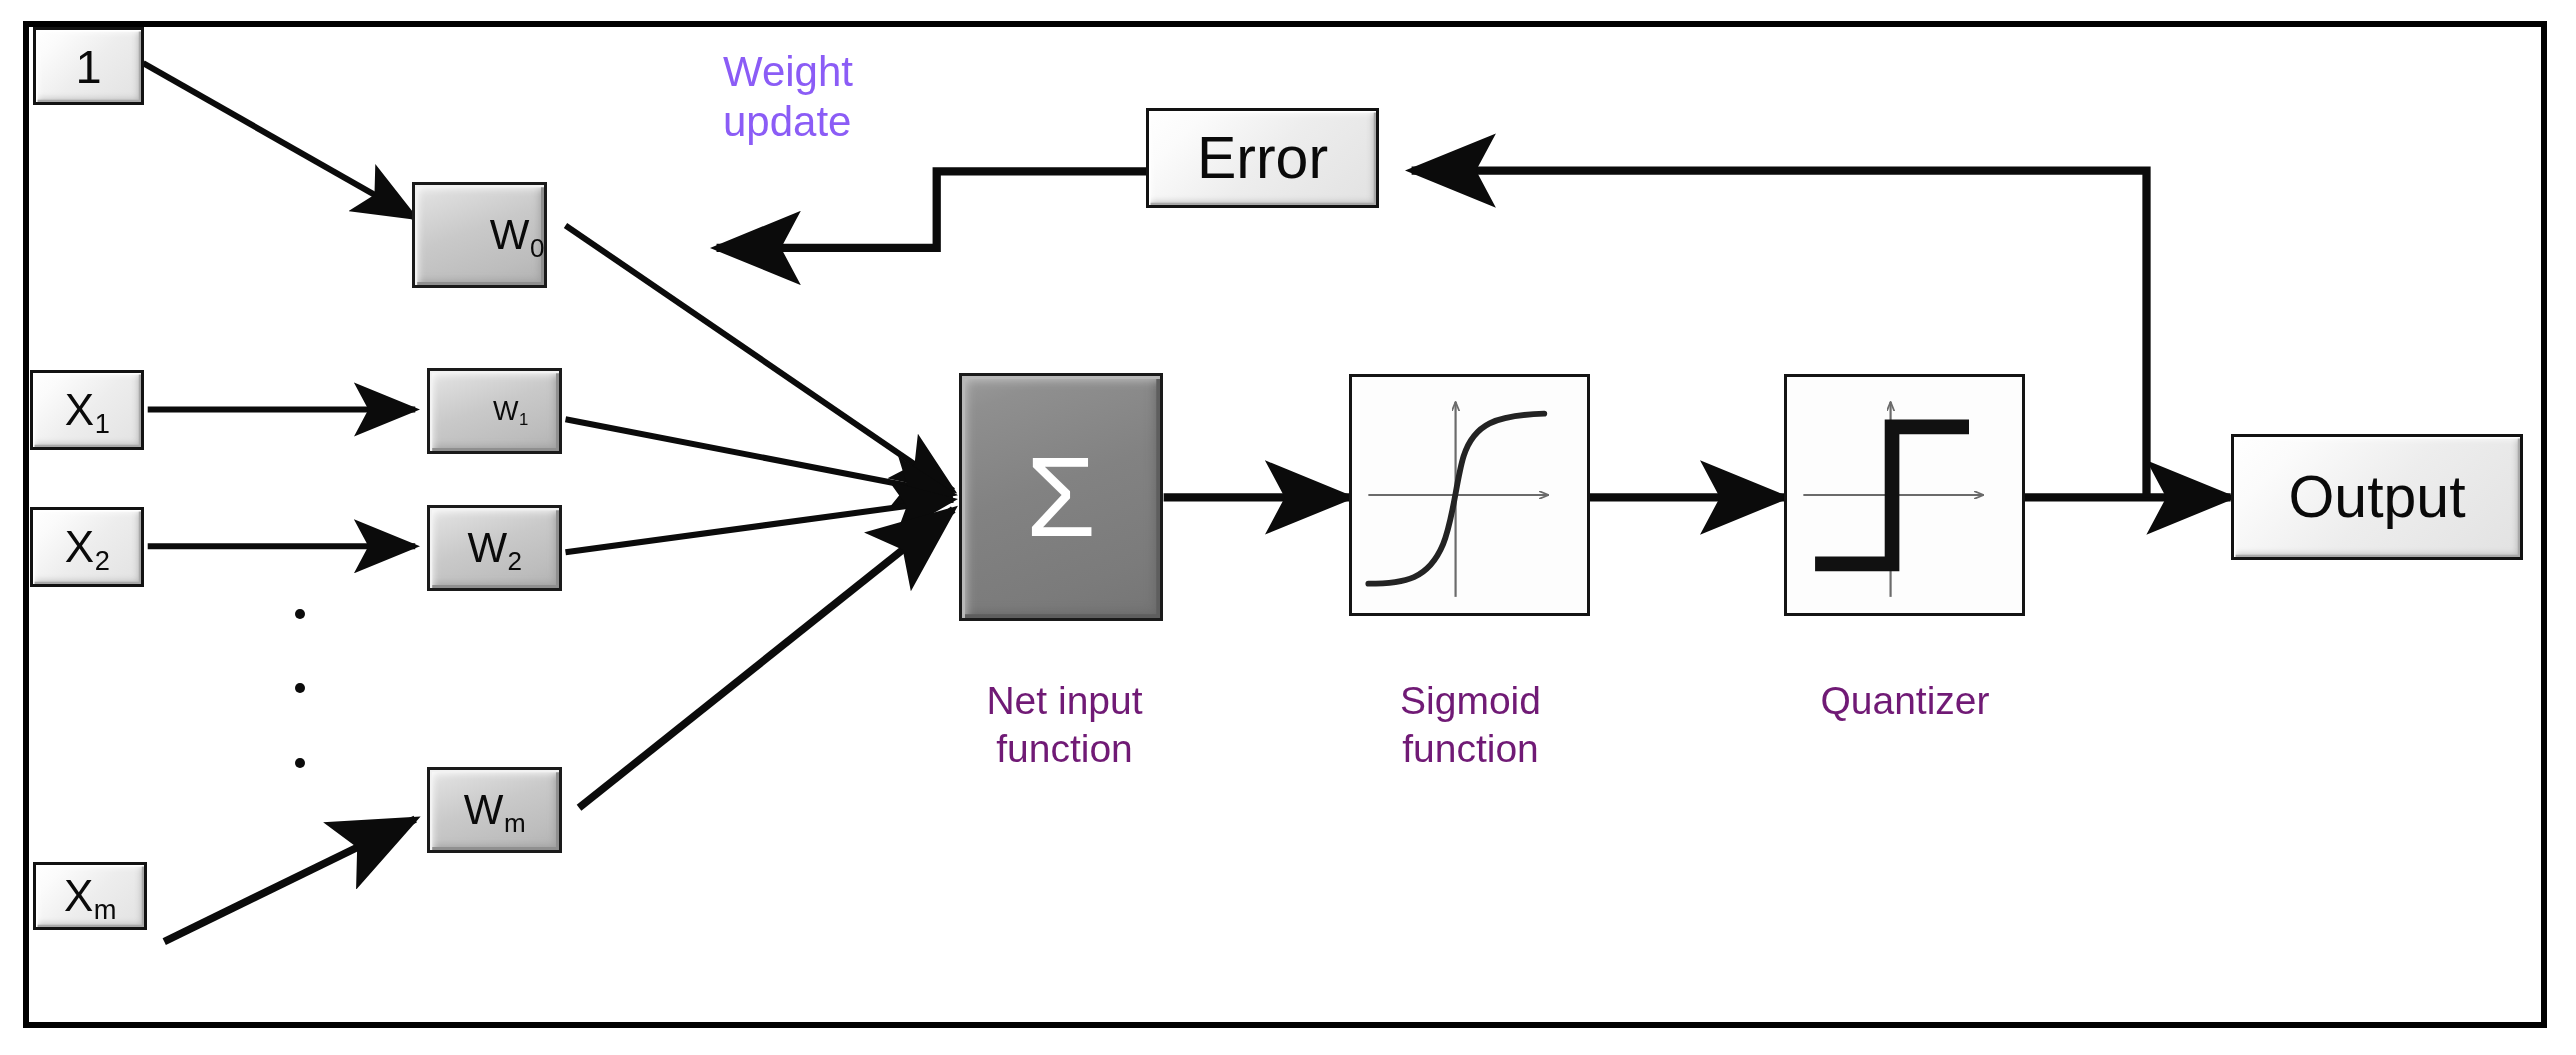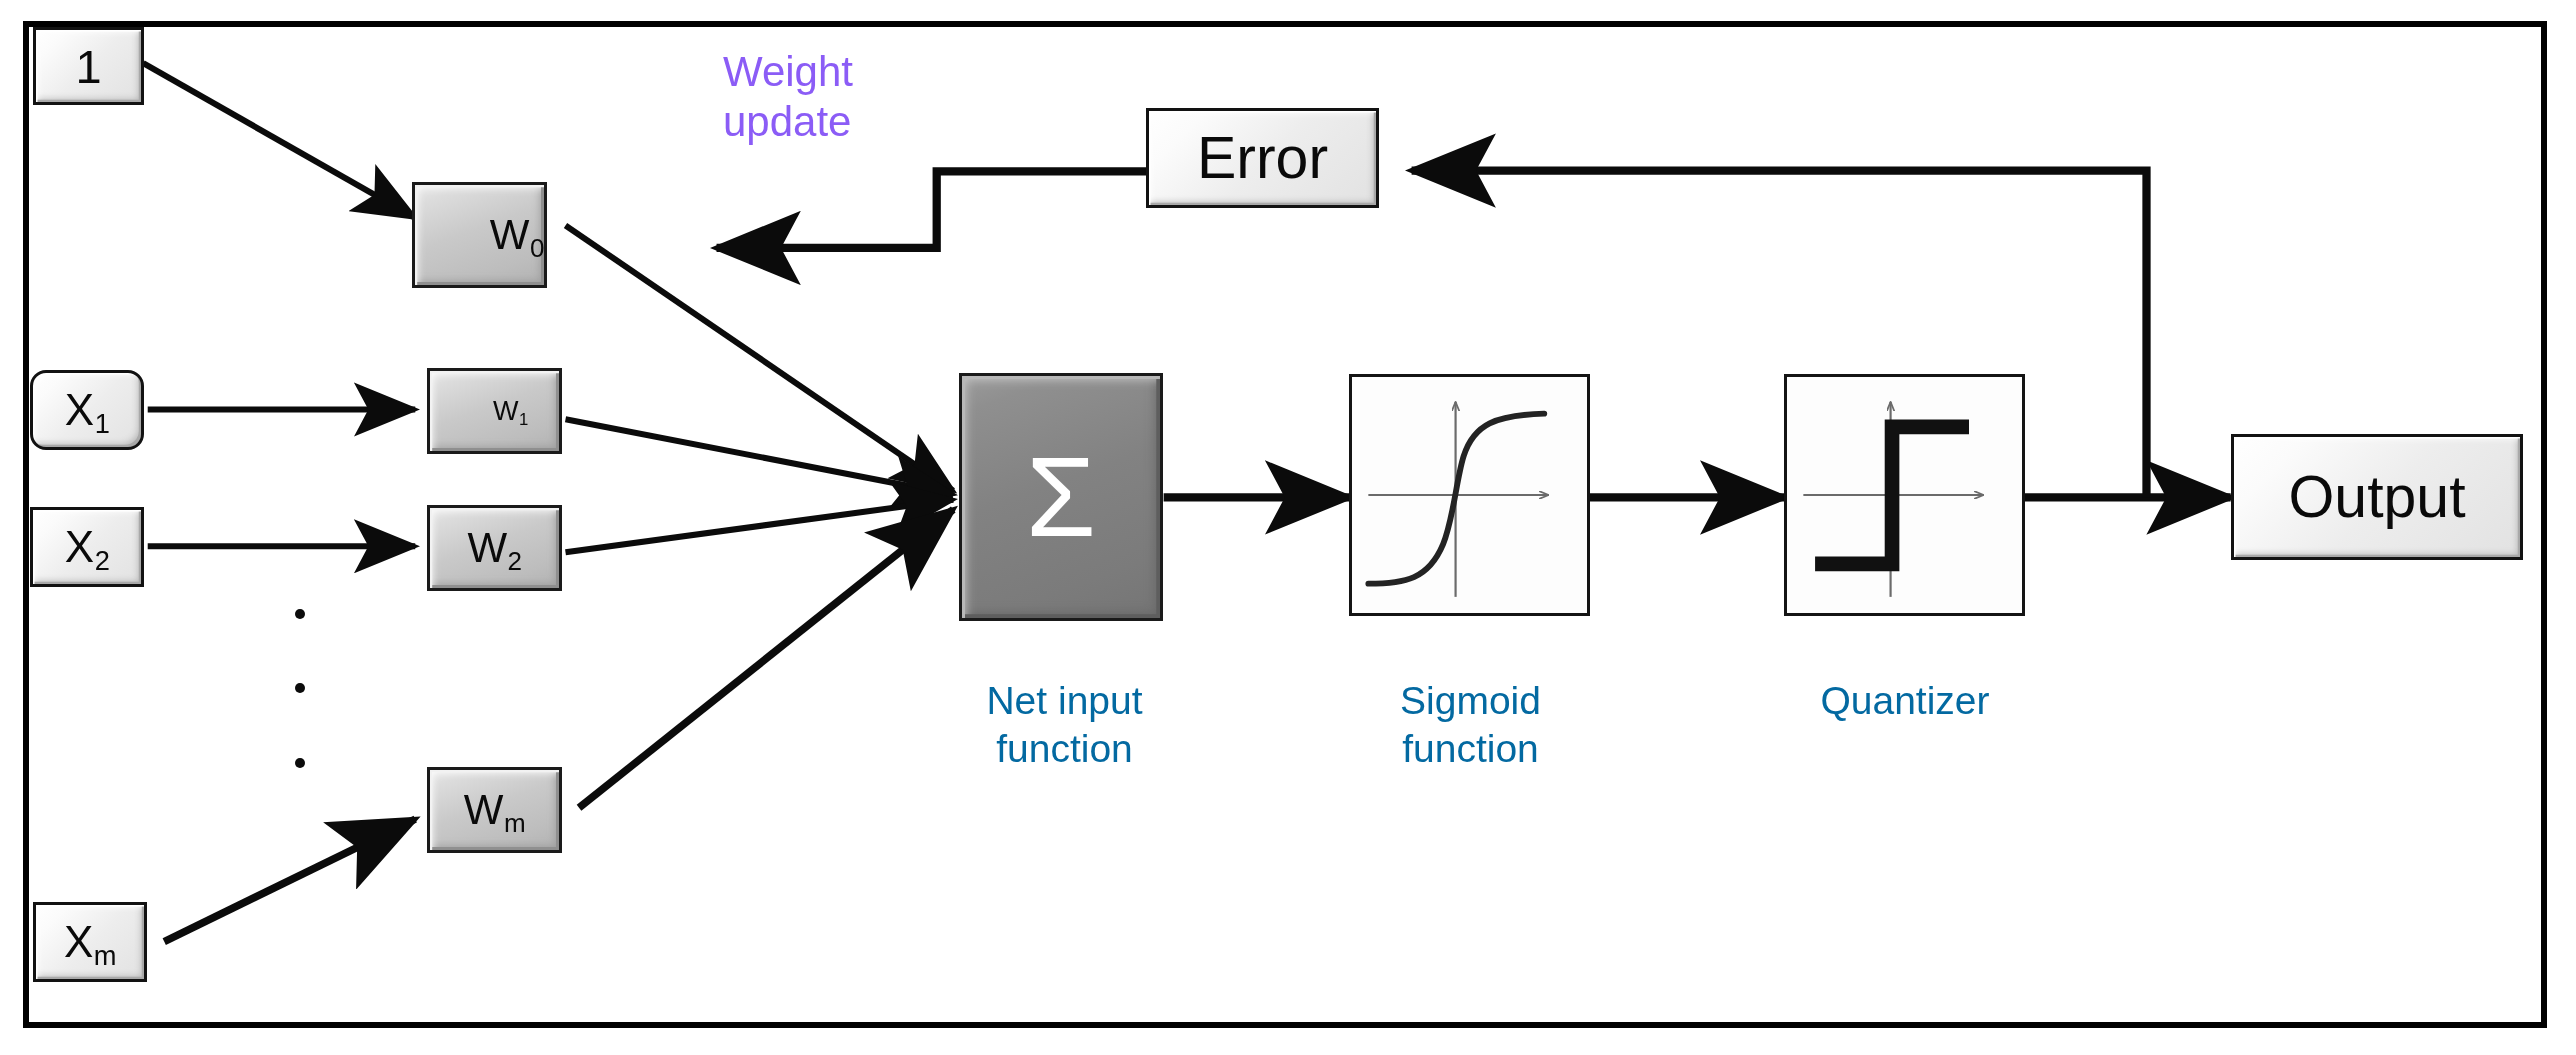--- a/index.html
+++ b/index.html
@@ -105,21 +105,21 @@
   
   .freetext{
     position:absolute;
     color:#8b5cf6;
     line-height:1.18;
     white-space:pre-line;
     text-align:left;
   }
   .caption{
     position:absolute;
-    color:#0369a1;
+    color:#701a75;
     line-height:1.22;
     text-align:center;
     white-space:pre-line;
   }
 
   
   .dot{
     position:absolute;
     width:9.8px;height:9.8px;
     background:#0b0b0b;
@@ -196,29 +196,29 @@
 
     <g>
       <path d="M1525,228 L1246,228 L1246,330 L953,330" fill="none" stroke="#0b0b0b" stroke-width="11" marker-end="url(#ah)"></path>
     </g>
   </svg>
 
   <div class="box bevel-light" style="left:33px;  top:27px;  width:111px; height:78px; font-size:47px;">
     <span class="lbl">1</span>
   </div>
 
-  <div class="box bevel-light" style="left:30px;  top:370px; width:114px; height:80px; font-size:44px;border-radius:16px;">
+  <div class="box bevel-light" style="left:30px;  top:370px; width:114px; height:80px; font-size:44px;">
     <span class="lbl"><span>X</span><sub>1</sub></span>
   </div>
 
   <div class="box bevel-light" style="left:30px;  top:507px; width:114px; height:80px; font-size:44px;">
     <span class="lbl"><span>X</span><sub>2</sub></span>
   </div>
 
-  <div class="box bevel-light" style="left:33px;  top:902px; width:114px; height:80px; font-size:44px;">
+  <div class="box bevel-light" style="left:33px;  top:862px; width:114px; height:68px; font-size:44px;">
     <span class="lbl"><span>X</span><sub>m</sub></span>
   </div>
 
   <div class="dot" style="left:295px; top:609px;"></div>
   <div class="dot" style="left:295px; top:683px;"></div>
   <div class="dot" style="left:295px; top:758px;"></div>
 
   <div class="box bevel-weight" style="left:412px; top:182px; width:135px; height:106px; font-size:42px;justify-content:flex-end;">
     <span class="lbl"><span>W</span><sub>0</sub></span>
   </div>

